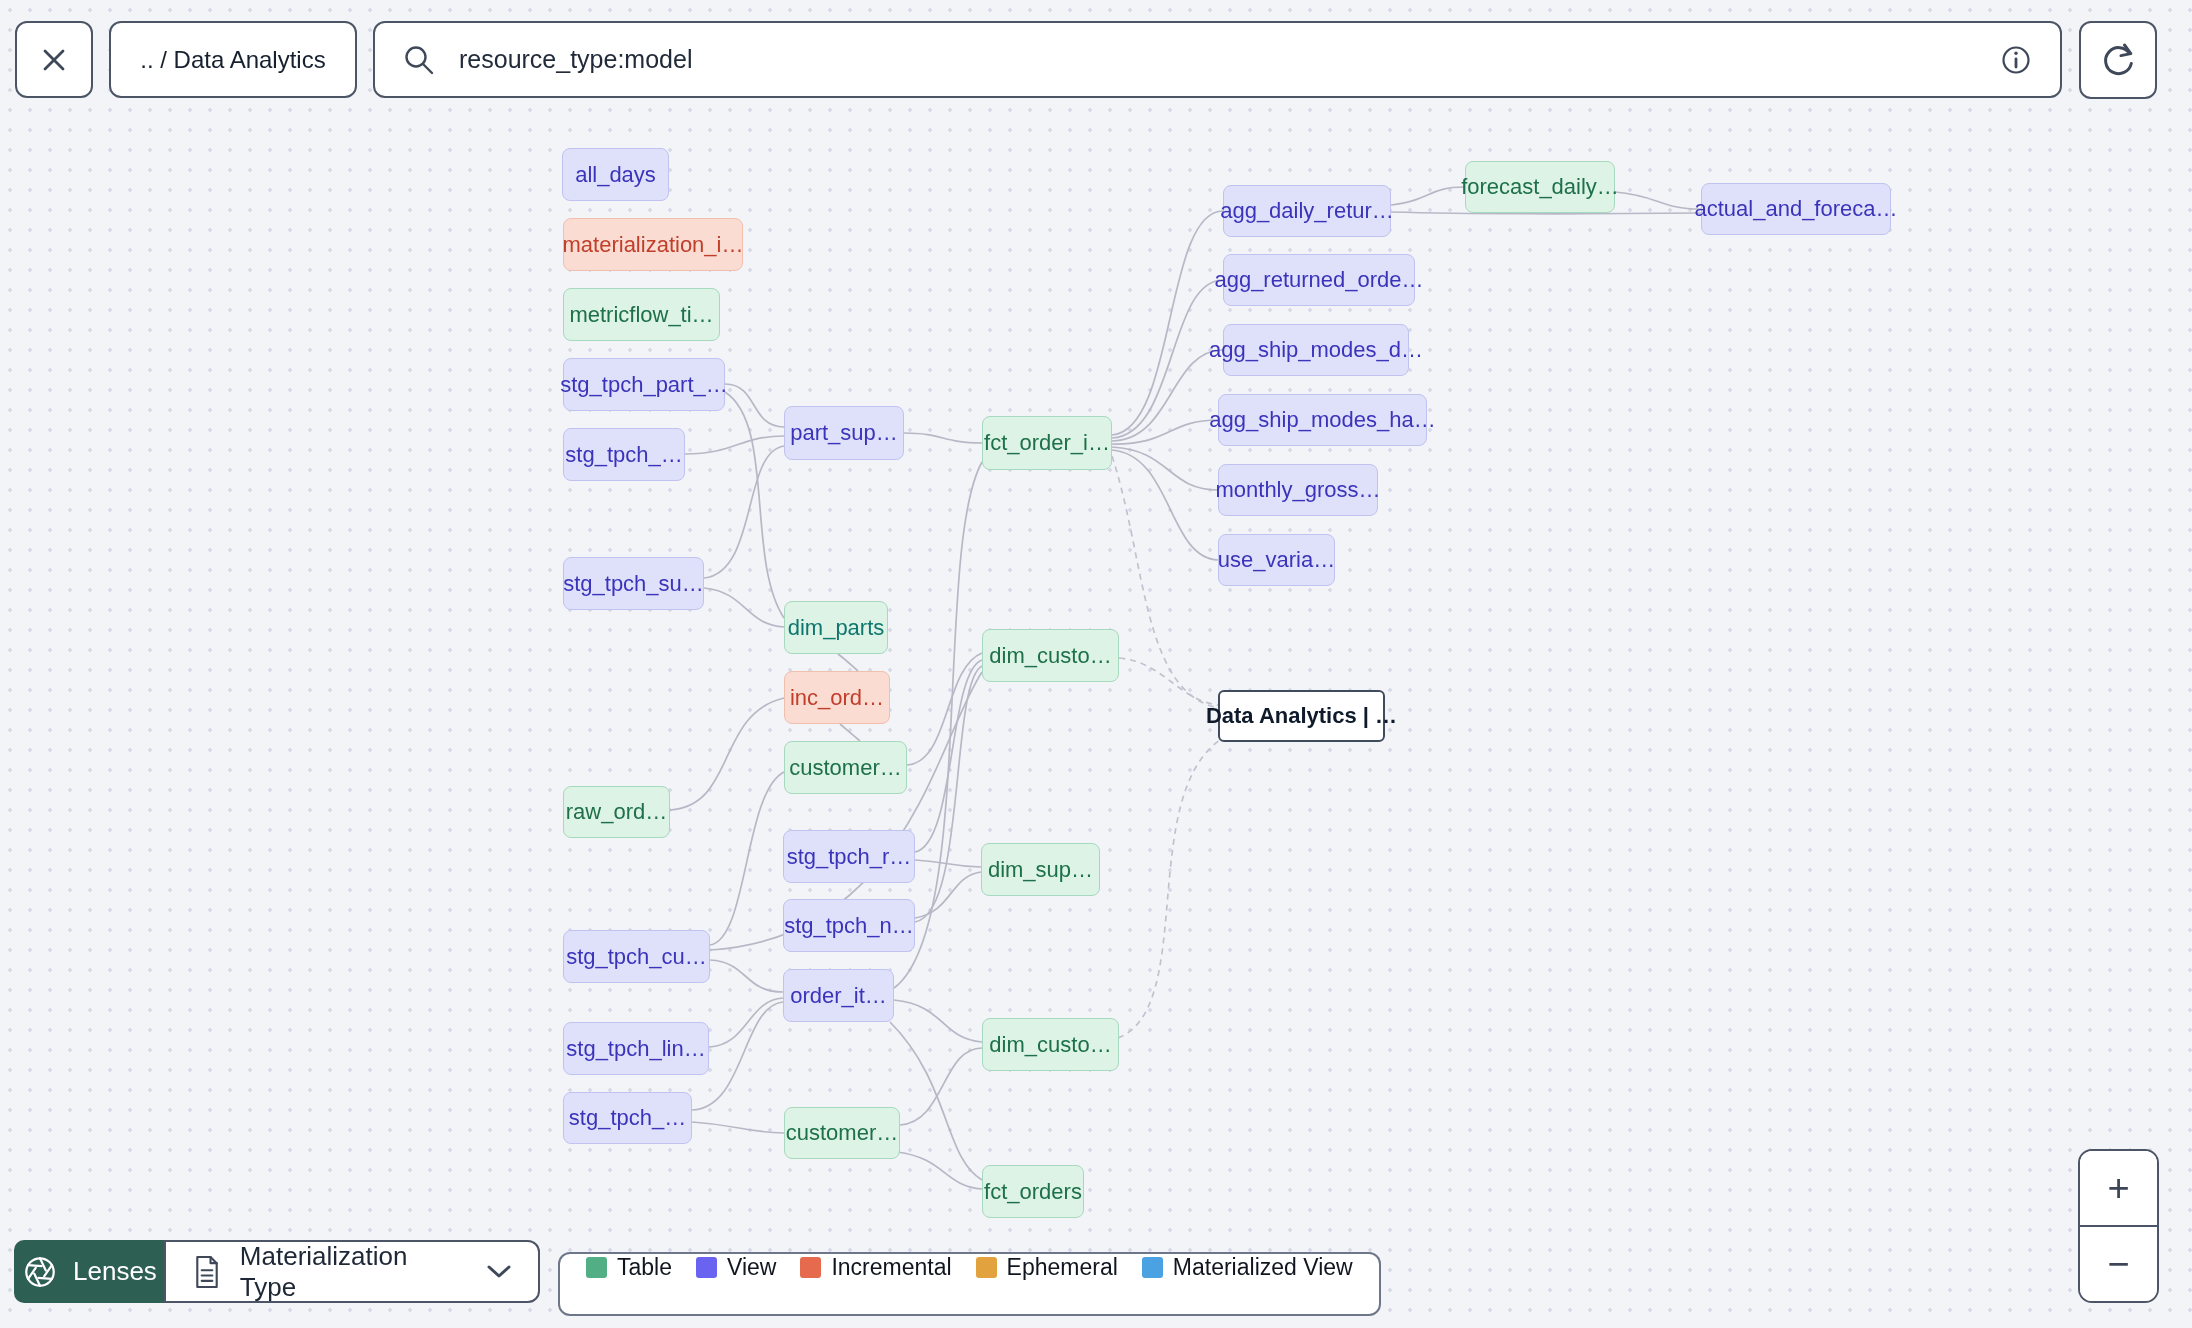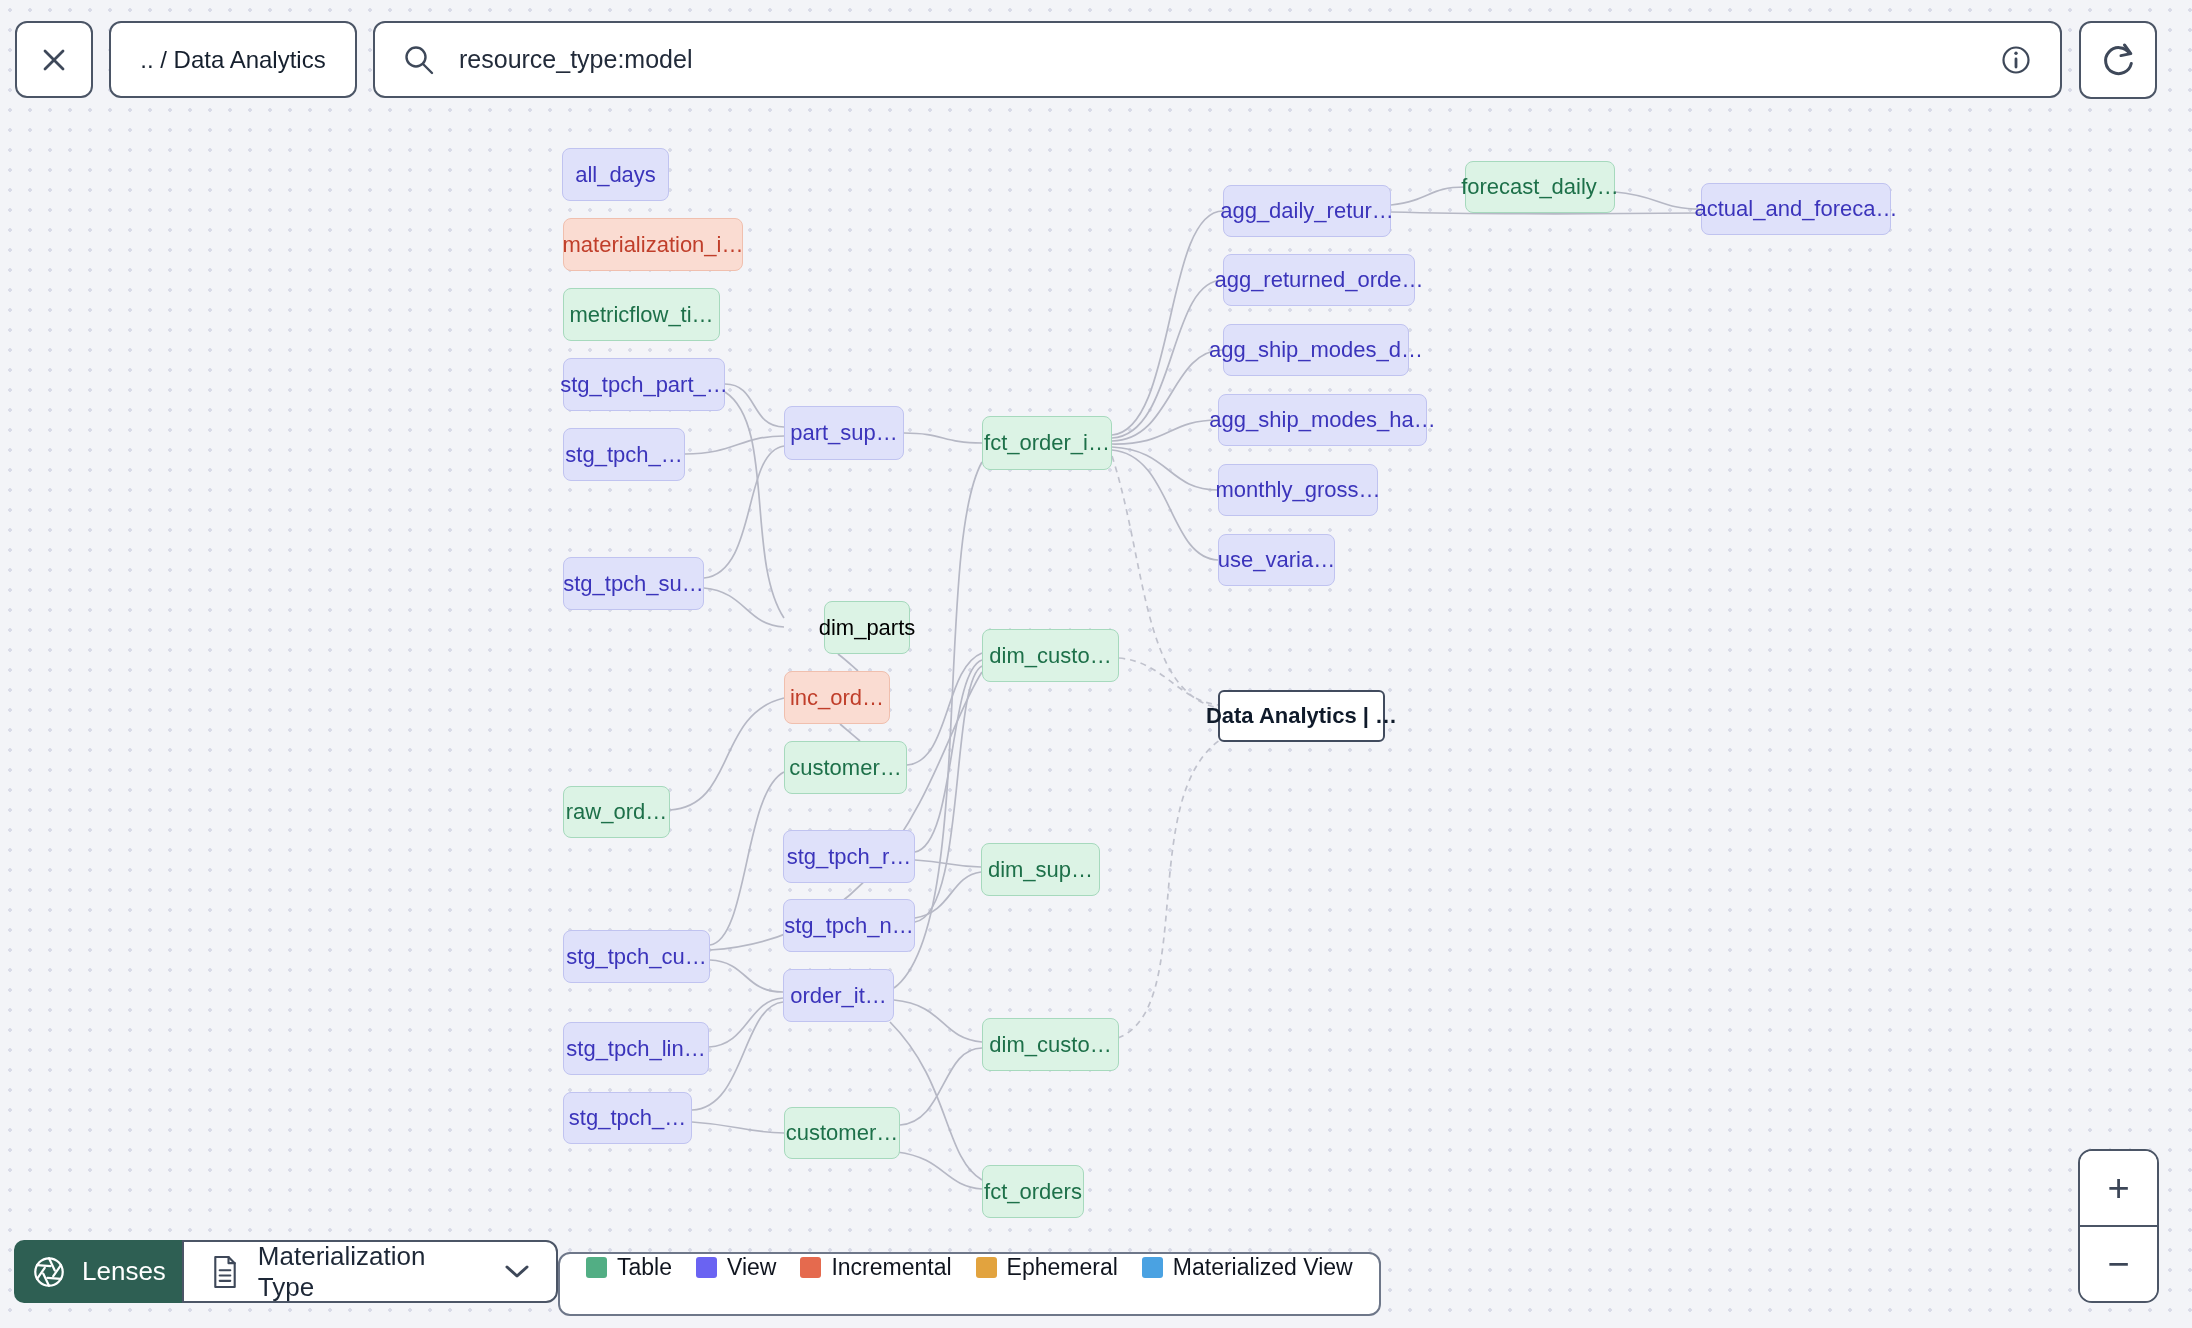--- a/index.html
+++ b/index.html
@@ -30,21 +30,21 @@
   .edge.dashed{stroke:#c0c2cd;stroke-dasharray:6 5;}
   #nodes-layer .node{
     position:absolute;box-sizing:border-box;border-radius:8px;border:1.6px solid;
     display:flex;align-items:center;justify-content:center;
     font-size:22px;white-space:nowrap;cursor:pointer;
   }
   #nodes-layer .node.root{border-width:2.2px;border-radius:6px;font-weight:600;}
 
   #lenses-group{position:absolute;left:14px;top:1240px;height:63px;display:flex;}
   #lenses-btn{background:#2e5f53;color:#fff;border:none;border-radius:10px 0 0 10px;
-    display:flex;align-items:center;gap:14px;padding:0 16px;font-size:26px;
+    display:flex;align-items:center;gap:14px;padding:0 7px;font-size:26px;
     font-family:inherit;cursor:pointer;height:63px;}
   #lens-selector{background:#fff;border:2.5px solid #4b5566;border-radius:0 12px 12px 0;
     display:flex;align-items:center;gap:18px;padding:0 26px;font-size:26px;color:#1d2736;
     width:376px;box-sizing:border-box;cursor:pointer;height:63px;}
   #lens-selector .chev{margin-left:auto;}
 
   #legend{position:absolute;left:558px;top:1240px;height:64px;background:#fff;
     border:2.5px solid #6e7789;border-radius:12px;box-sizing:border-box;
     display:flex;align-items:flex-start;gap:24px;padding:0 26px;font-size:23px;color:#10151f;margin-top:12px;}
   .legend-item{display:flex;align-items:center;gap:10px;}
@@ -102,21 +102,21 @@
     </svg>
   <div id="nodes-layer">
       <div class="node" style="left: 562px; top: 148px; width: 107px; height: 53px; background: rgb(223, 225, 250); border-color: rgb(192, 195, 240); color: rgb(59, 52, 187);">all_days</div>
       <div class="node" style="left: 563px; top: 218px; width: 180px; height: 53px; background: rgb(250, 220, 210); border-color: rgb(240, 191, 174); color: rgb(192, 62, 42);">materialization_i…</div>
       <div class="node" style="left: 563px; top: 288px; width: 157px; height: 53px; background: rgb(220, 243, 229); border-color: rgb(166, 217, 189); color: rgb(29, 112, 73);">metricflow_ti…</div>
       <div class="node" style="left: 563px; top: 358px; width: 162px; height: 53px; background: rgb(223, 225, 250); border-color: rgb(192, 195, 240); color: rgb(59, 52, 187);">stg_tpch_part_…</div>
       <div class="node" style="left: 563px; top: 428px; width: 122px; height: 53px; background: rgb(223, 225, 250); border-color: rgb(192, 195, 240); color: rgb(59, 52, 187);">stg_tpch_…</div>
       <div class="node" style="left: 563px; top: 557px; width: 141px; height: 53px; background: rgb(223, 225, 250); border-color: rgb(192, 195, 240); color: rgb(59, 52, 187);">stg_tpch_su…</div>
       <div class="node" style="left: 563px; top: 786px; width: 107px; height: 52px; background: rgb(220, 243, 229); border-color: rgb(166, 217, 189); color: rgb(29, 112, 73);">raw_ord…</div>
       <div class="node" style="left: 784px; top: 406px; width: 120px; height: 54px; background: rgb(223, 225, 250); border-color: rgb(192, 195, 240); color: rgb(59, 52, 187);">part_sup…</div>
-      <div class="node" style="left: 784px; top: 601px; width: 86px; height: 53px; background: rgb(220, 243, 229); border-color: rgb(166, 217, 189); color: #000000; margin-left: 40px;">dim_parts</div>
+      <div class="node" style="left: 784px; top: 601px; width: 104px; height: 53px; background: rgb(220, 243, 229); border-color: rgb(166, 217, 189); color: #0f766e;">dim_parts</div>
       <div class="node" style="left: 784px; top: 671px; width: 106px; height: 53px; background: rgb(250, 220, 210); border-color: rgb(240, 191, 174); color: rgb(192, 62, 42);">inc_ord…</div>
       <div class="node" style="left: 784px; top: 741px; width: 123px; height: 53px; background: rgb(220, 243, 229); border-color: rgb(166, 217, 189); color: rgb(29, 112, 73);">customer…</div>
       <div class="node" style="left: 783px; top: 830px; width: 132px; height: 53px; background: rgb(223, 225, 250); border-color: rgb(192, 195, 240); color: rgb(59, 52, 187);">stg_tpch_r…</div>
       <div class="node" style="left: 783px; top: 899px; width: 132px; height: 53px; background: rgb(223, 225, 250); border-color: rgb(192, 195, 240); color: rgb(59, 52, 187);">stg_tpch_n…</div>
       <div class="node" style="left: 783px; top: 969px; width: 111px; height: 53px; background: rgb(223, 225, 250); border-color: rgb(192, 195, 240); color: rgb(59, 52, 187);">order_it…</div>
       <div class="node" style="left: 563px; top: 930px; width: 147px; height: 53px; background: rgb(223, 225, 250); border-color: rgb(192, 195, 240); color: rgb(59, 52, 187);">stg_tpch_cu…</div>
       <div class="node" style="left: 563px; top: 1022px; width: 146px; height: 53px; background: rgb(223, 225, 250); border-color: rgb(192, 195, 240); color: rgb(59, 52, 187);">stg_tpch_lin…</div>
       <div class="node" style="left: 563px; top: 1092px; width: 129px; height: 52px; background: rgb(223, 225, 250); border-color: rgb(192, 195, 240); color: rgb(59, 52, 187);">stg_tpch_…</div>
       <div class="node" style="left: 784px; top: 1107px; width: 116px; height: 52px; background: rgb(220, 243, 229); border-color: rgb(166, 217, 189); color: rgb(29, 112, 73);">customer…</div>
       <div class="node" style="left: 982px; top: 416px; width: 130px; height: 54px; background: rgb(220, 243, 229); border-color: rgb(166, 217, 189); color: rgb(29, 112, 73);">fct_order_i…</div>

